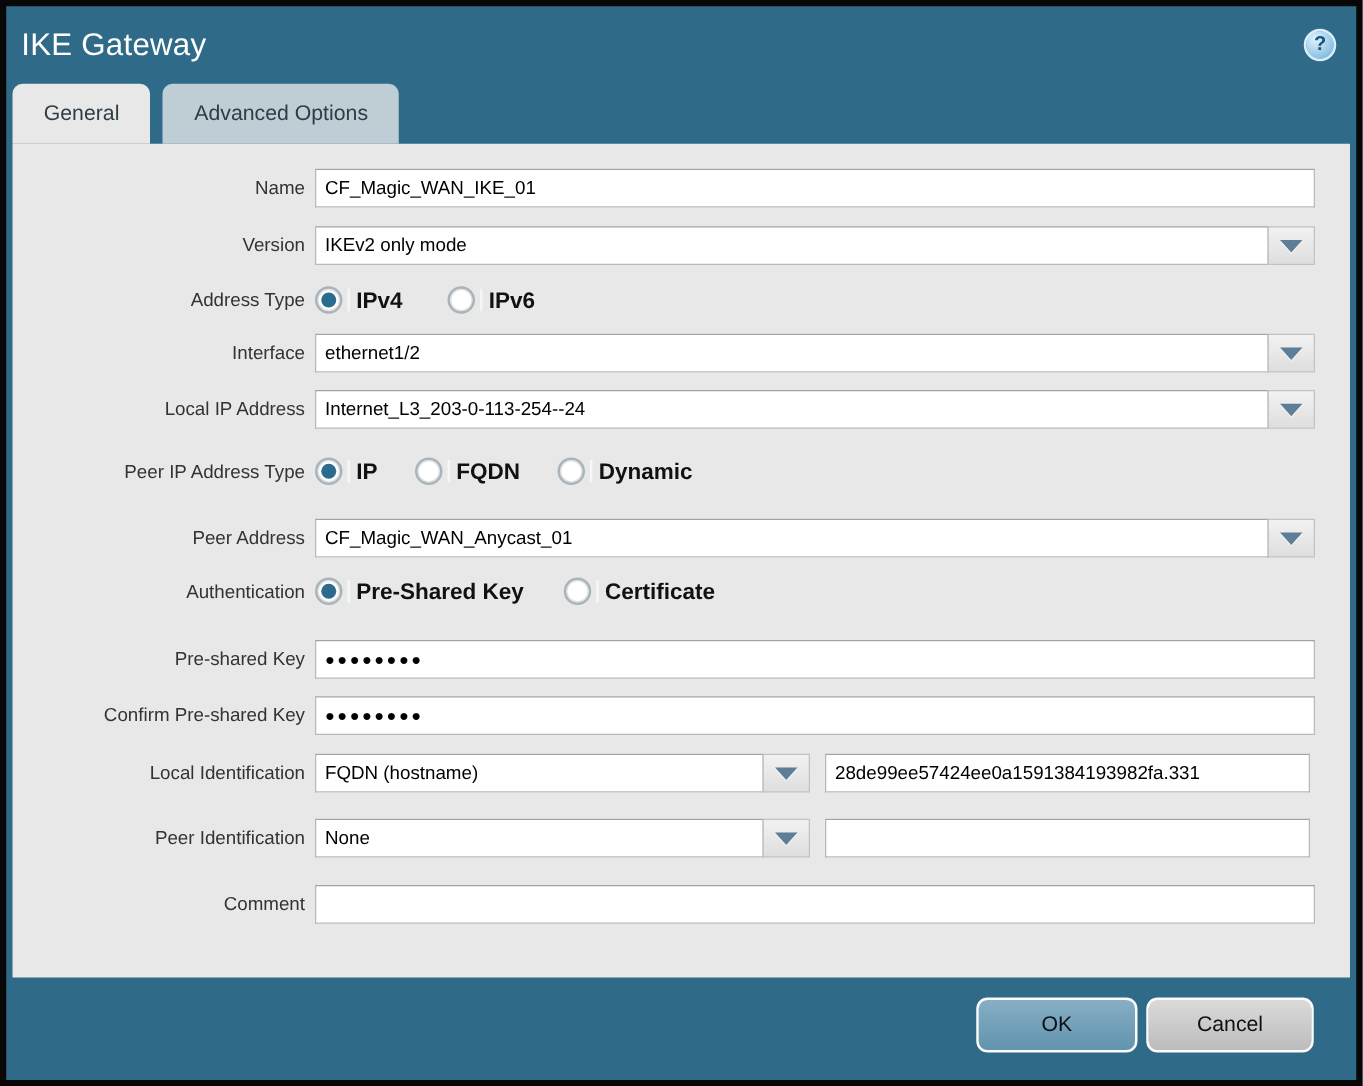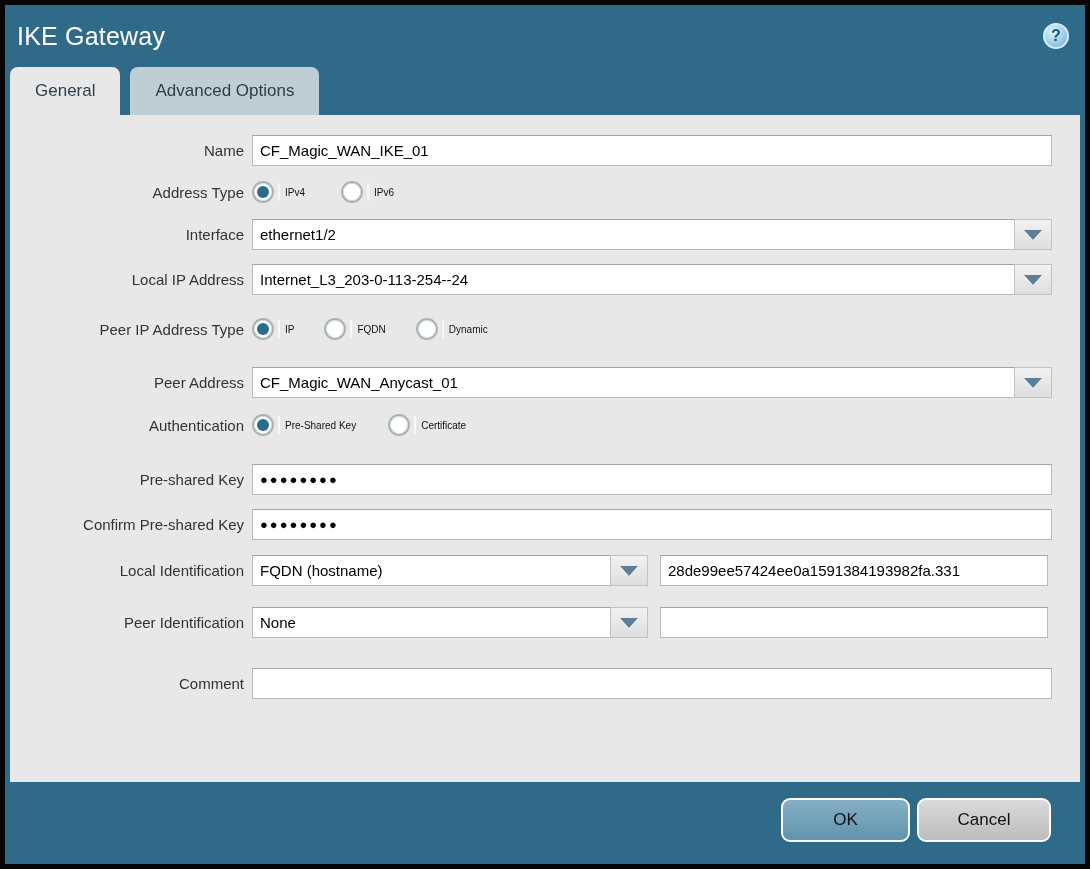--- a/index.html
+++ b/index.html
@@ -77,21 +77,21 @@
     display:flex; align-items:center; justify-content:center;
     cursor:pointer; flex:none;
     box-shadow:0 0 0 1px #e0e0e0 inset;
   }
   .radio .dot { display:none; }
   .radio.selected .dot {
     display:block; width:12px; height:12px; border-radius:50%;
     background:#2a6b8e;
   }
   .radio-sep { width:2px; height:18px; background:#f6f6f6; margin:0 5px 0 4px; }
-  .radio-label { font-size:10px; color:#111; white-space:nowrap; }
+  .radio-label { font-size:18px; color:#111; white-space:nowrap;font-weight:bold; }
   .footer {
     height:82px; display:flex; justify-content:flex-end;
     padding:16px 34px 0 0; gap:7px;
   }
   .btn {
     height:44px; border-radius:9px; border:2px solid #fbfbfb;
     font-family:"Liberation Sans",sans-serif;
     font-size:17px; color:#101010; cursor:pointer;
   }
   .btn-ok { width:129px; background:linear-gradient(#86afc4,#6194ae); }
@@ -116,20 +116,31 @@
 
 <div class="panel">
 
   <div class="row" style="margin-bottom:15px">
     <div class="flabel">Name</div>
     <div class="controls">
       <input class="tinput full" value="CF_Magic_WAN_IKE_01" style="">
     </div>
   </div>
 
+  <div class="row" style="margin-bottom:17px">
+    <div class="flabel">Version</div>
+    <div class="controls">
+      <div class="combo">
+        <input class="tinput" value="IKEv2 only mode" style="">
+        <div class="dd-btn">
+          <span class="tri"></span>
+        </div>
+      </div>
+    </div>
+  </div>
 
   <div class="row" style="margin-bottom:16px">
     <div class="flabel">Address Type</div>
     <div class="controls">
       <div class="radio-opt">
         <span class="radio selected">
             <span class="dot"></span>
           </span>
         <span class="radio-sep"></span>
         <span class="radio-label">IPv4</span>
@@ -239,21 +250,21 @@
       <div class="combo-sm">
         <input class="tinput" value="FQDN (hostname)" style="">
         <div class="dd-btn">
           <span class="tri"></span>
         </div>
       </div>
       <input class="tinput sideinput" value="28de99ee57424ee0a1591384193982fa.331" style="">
     </div>
   </div>
 
-  <div class="row" style="margin-bottom:30px">
+  <div class="row" style="margin-bottom:22px">
     <div class="flabel">Peer Identification</div>
     <div class="controls">
       <div class="combo-sm">
         <input class="tinput" value="None" style="">
         <div class="dd-btn">
           <span class="tri"></span>
         </div>
       </div>
       <input class="tinput sideinput" value="" style="">
     </div>

